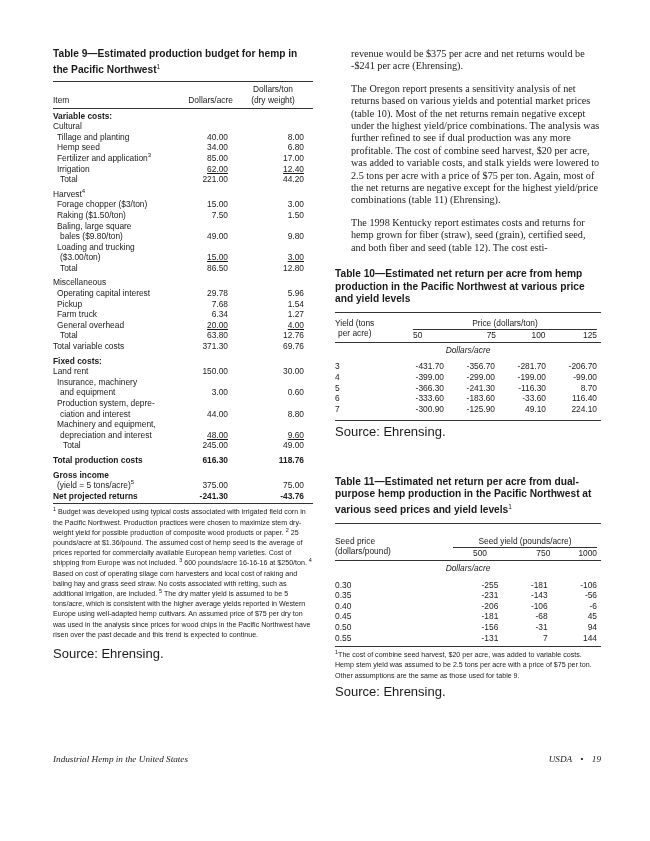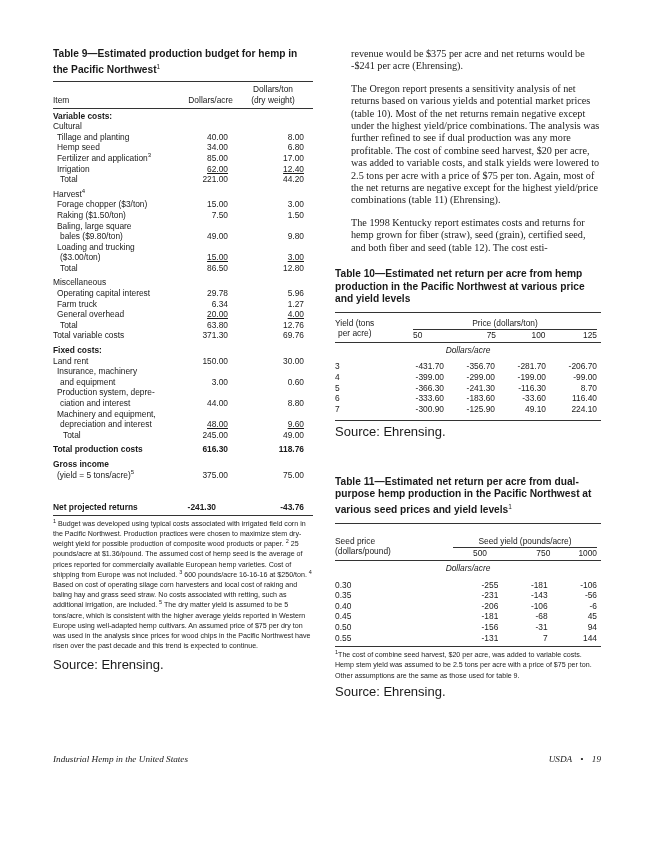--- a/index.html
+++ b/index.html
@@ -158,20 +158,25 @@
           <span class="lbl"><span>Miscellaneous</span></span>
           <span class="c1"></span>
           <span class="c2"></span>
         </div>
         <div class="row">
           <span class="lbl ind1"><span>Operating capital interest</span></span>
           <span class="c1"><span class="n">29.78</span></span>
           <span class="c2"><span class="n">5.96</span></span>
         </div>
         <div class="row">
+          <span class="lbl ind1"><span>Pickup</span></span>
+          <span class="c1"><span class="n">7.68</span></span>
+          <span class="c2"><span class="n">1.54</span></span>
+        </div>
+        <div class="row">
           <span class="lbl ind1"><span>Farm truck</span></span>
           <span class="c1"><span class="n">6.34</span></span>
           <span class="c2"><span class="n">1.27</span></span>
         </div>
         <div class="row ul">
           <span class="lbl ind1"><span>General overhead</span></span>
           <span class="c1"><span class="n">20.00</span></span>
           <span class="c2"><span class="n">4.00</span></span>
         </div>
         <div class="row">
@@ -237,21 +242,21 @@
         <div class="row bold" style="margin-top: 4px;">
           <span class="lbl"><span>Gross income</span></span>
           <span class="c1"></span>
           <span class="c2"></span>
         </div>
         <div class="row">
           <span class="lbl ind1"><span>(yield = 5 tons/acre)</span><sup>5</sup></span>
           <span class="c1"><span class="n">375.00</span></span>
           <span class="c2"><span class="n">75.00</span></span>
         </div>
-        <div class="row bold" style="margin-top: 22px; gap: 12px;">
+        <div class="row bold" style="margin-top: 0;">
           <span class="lbl"><span>Net projected returns</span></span>
           <span class="c1"><span class="n">-241.30</span></span>
           <span class="c2"><span class="n">-43.76</span></span>
         </div>
       </div>
   </div>
   <div class="rule-thin" style="margin-top:2px;"></div>
   <div class="notes" id="t9notes"><sup>1</sup><span> Budget was developed using typical costs associated with irrigated field corn in the Pacific Northwest.  Production practices were chosen to maximize stem dry-weight yield for possible production of composite wood products or paper. </span><sup>2</sup><span> 25 pounds/acre at $1.36/pound. The assumed cost of hemp seed is the average of prices reported for commercially available European hemp varieties. Cost of shipping from Europe was not included. </span><sup>3</sup><span> 600 pounds/acre 16-16-16 at $250/ton. </span><sup>4</sup><span> Based on cost of operating silage corn harvesters and local cost of raking and baling hay and grass seed straw.  No costs associated with retting, such as additional irrigation, are included. </span><sup>5</sup><span> The dry matter yield is assumed to be 5 tons/acre, which is consistent with the higher average yields reported in Western Europe using well-adapted hemp cultivars.  An assumed price of $75 per dry ton was used in the analysis since prices for wood chips in the Pacific Northwest have risen over the past decade and this trend is expected to continue.</span></div>
   <div class="src">Source:  Ehrensing.</div>
 </div>

